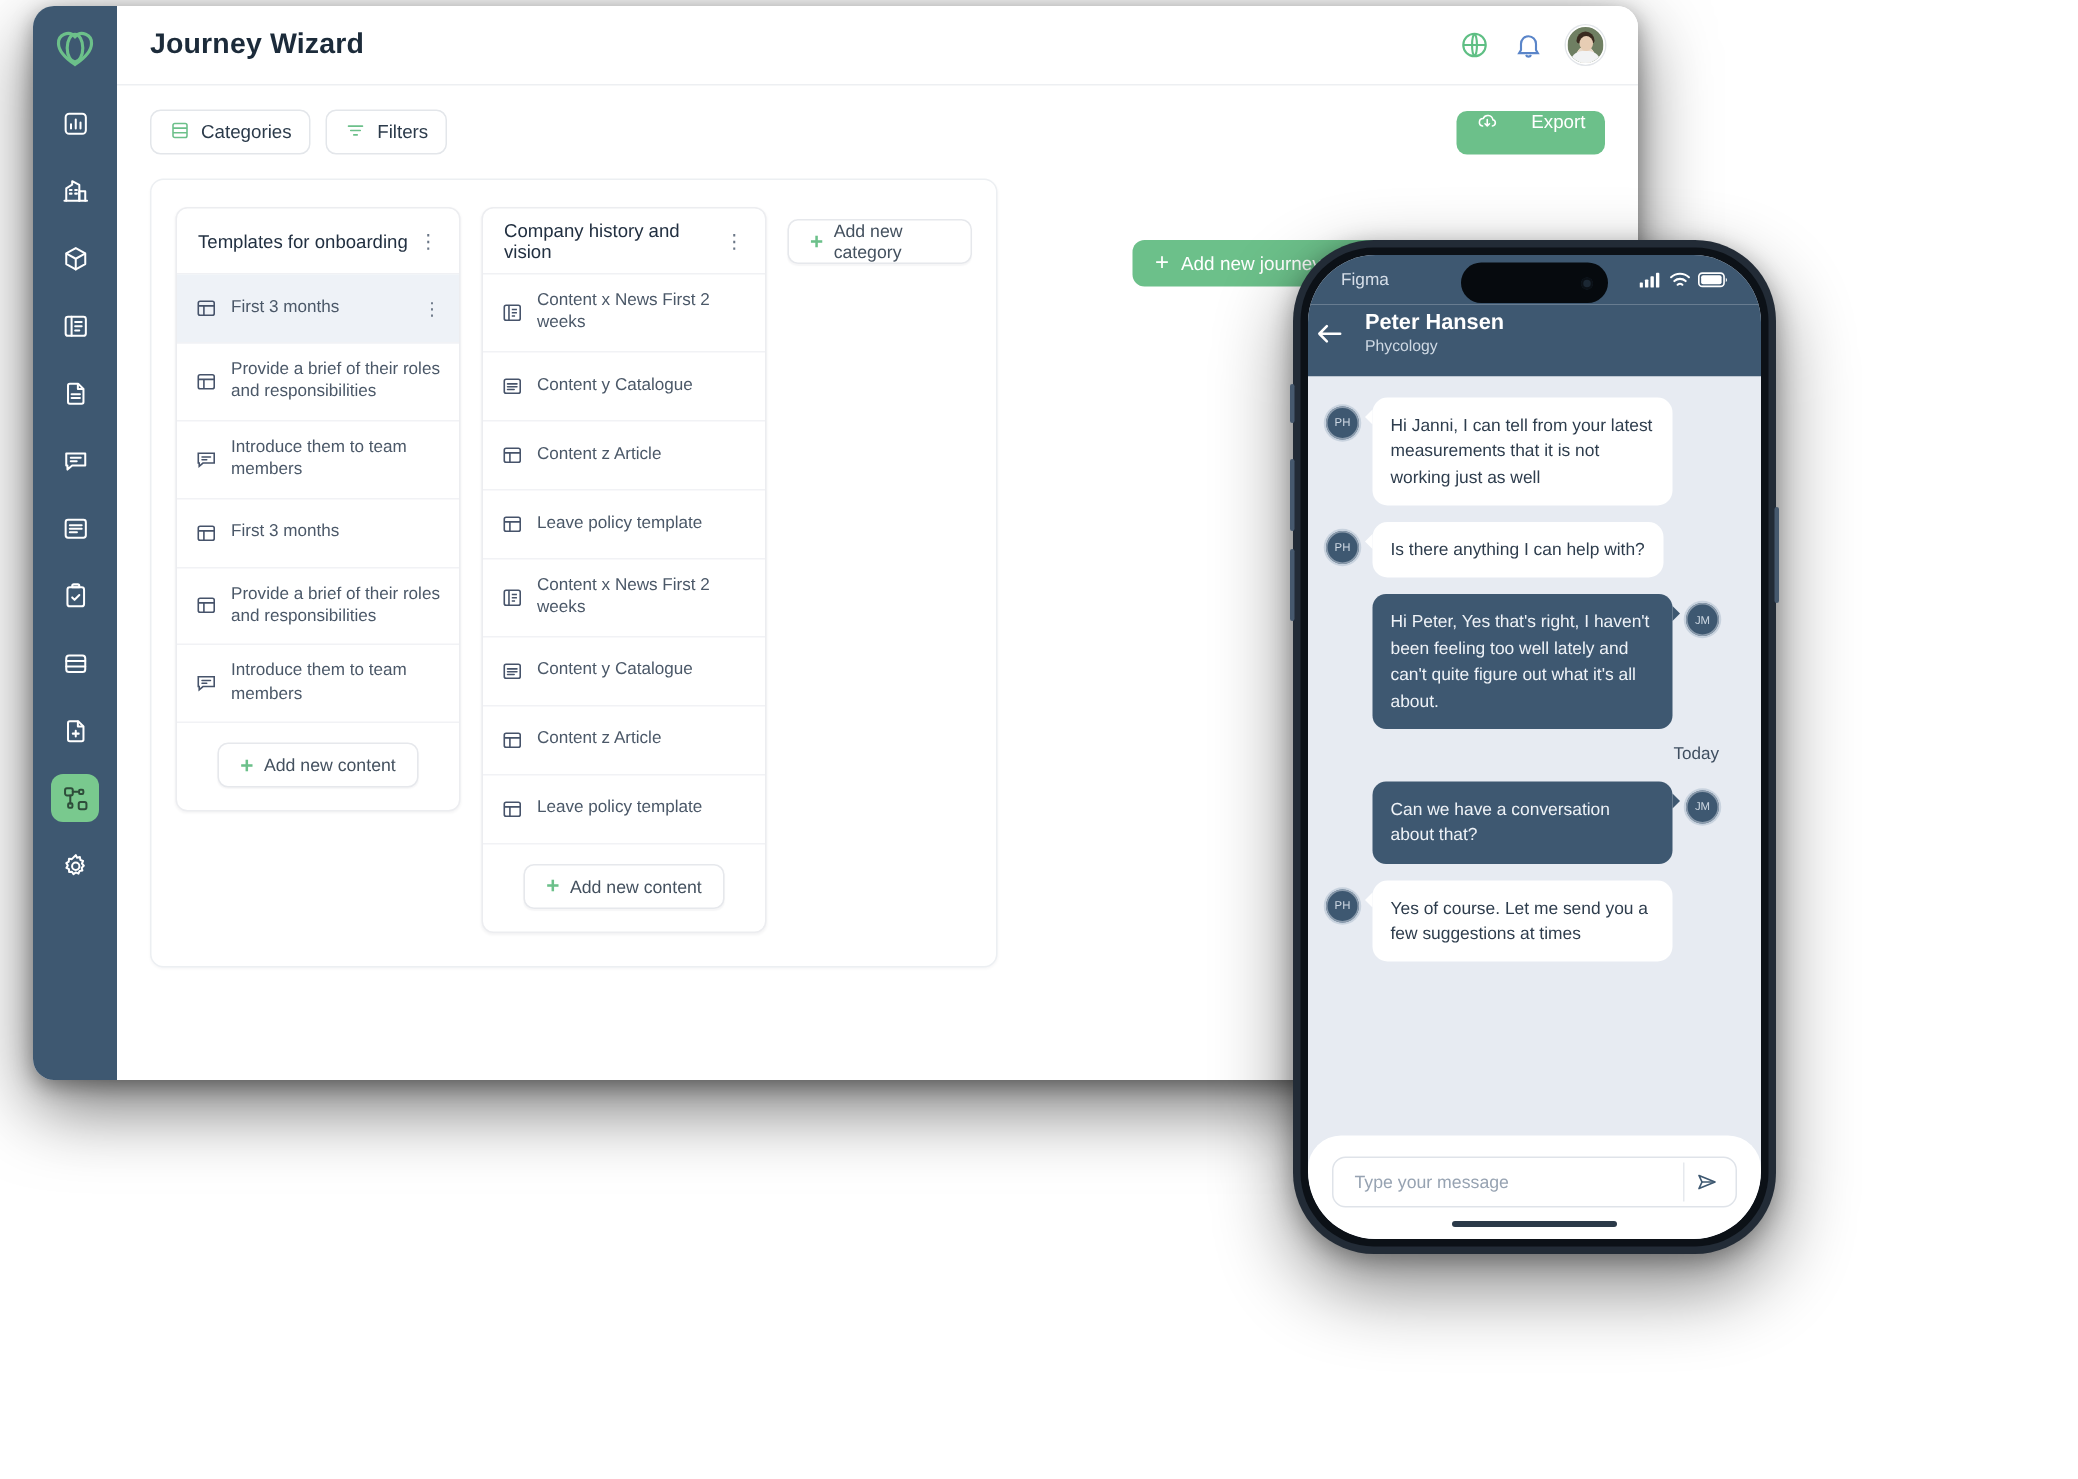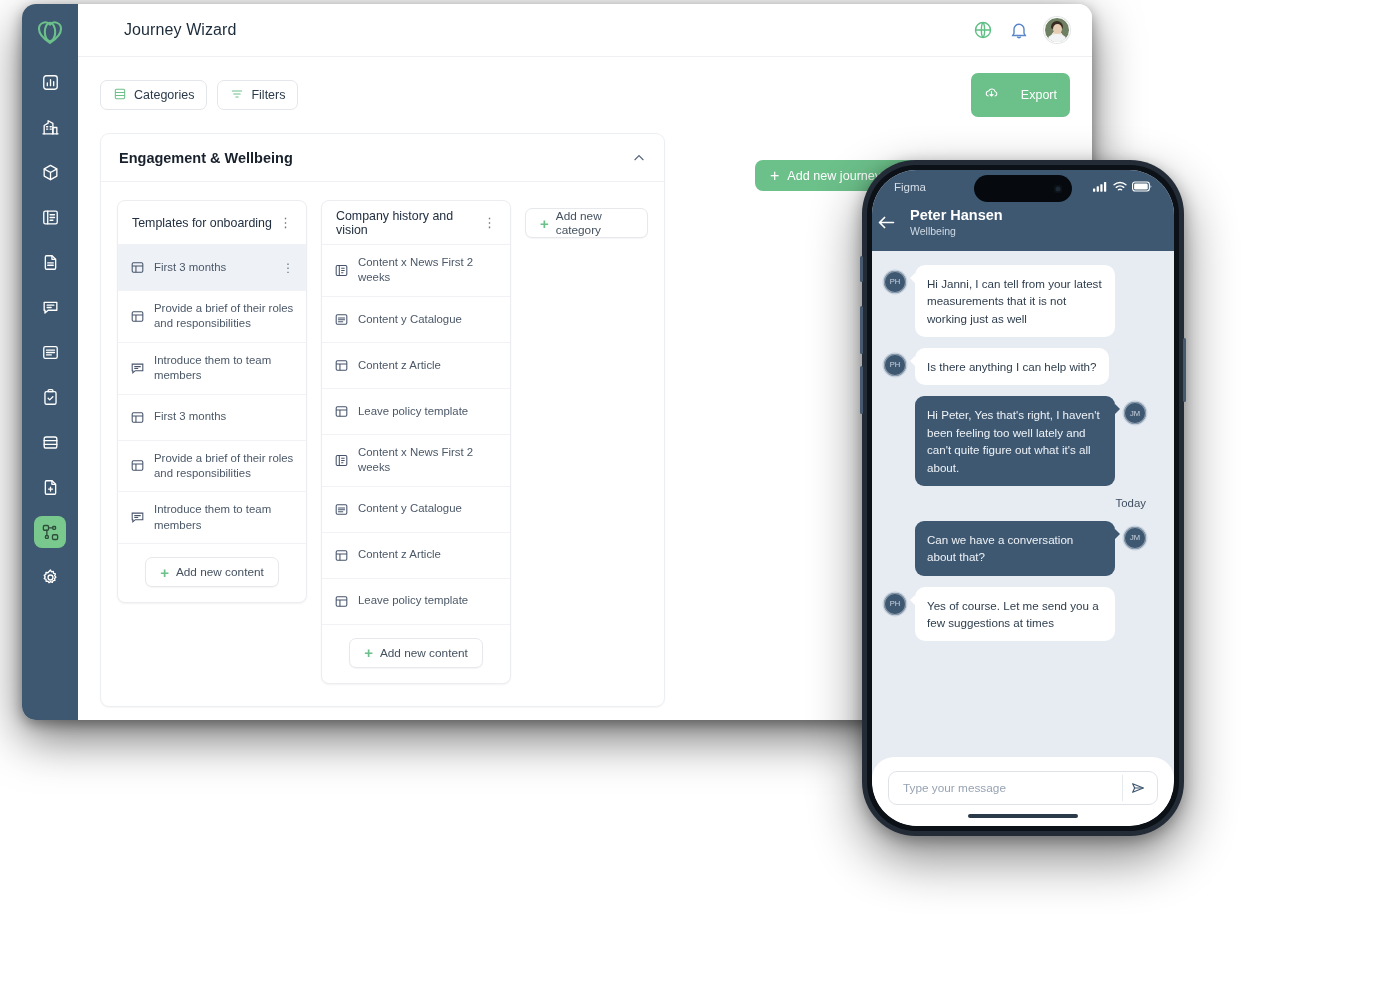--- a/index.html
+++ b/index.html
@@ -33,21 +33,21 @@
   }
   .nav-item.active{background:#79c98e;color:#2e4d3a;}
   .nav-item svg{width:19px;height:19px;display:block;}
 
   
   #main{flex:1;display:flex;flex-direction:column;min-width:0;background:#ffffff;}
   #topbar{
     height:52px;flex:0 0 52px;border-bottom:1px solid #edeff2;
     display:flex;align-items:center;padding:0 22px;
   }
-  #page-title{font-size:16px;font-weight:normal;color:#1c2b3a;letter-spacing:.1px;margin-left:24px;}
+  #page-title{font-size:19px;font-weight:bold;color:#1c2b3a;letter-spacing:.1px;}
   #topbar-right{margin-left:auto;display:flex;align-items:center;gap:14px;}
   .tb-icon{width:22px;height:22px;display:flex;align-items:center;justify-content:center;}
   .tb-icon svg{width:20px;height:20px;}
   #avatar{
     width:24px;height:24px;border-radius:50%;
     background:radial-gradient(circle at 50% 78%, #e8d9c8 0 26%, #6f7f62 27% 100%);
     border:1.5px solid #ffffff;box-shadow:0 0 0 1px #e2e5e9;
     overflow:hidden;position:relative;
   }
   #avatar .hair{position:absolute;left:6px;top:3px;width:12px;height:8px;border-radius:6px 6px 2px 2px;background:#3a2b20;}
@@ -57,22 +57,22 @@
   
   #content{flex:1;padding:16px 22px 0 22px;overflow:hidden;position:relative;}
   #toolbar{display:flex;align-items:center;gap:10px;}
   .pill{
     height:28px;border:1px solid #e3e6ea;border-radius:7px;background:#fff;
     display:inline-flex;align-items:center;gap:7px;padding:0 12px;
     font-size:12.5px;color:#2b3a4a;
   }
   .pill svg{width:14px;height:14px;}
   #export-btn{
-    margin-left:auto;height:44px;border-radius:7px;background:#6cc08a;
-    display:inline-flex;align-items:center;gap:22px;padding:0 13px;
+    margin-left:auto;height:29px;border-radius:7px;background:#6cc08a;
+    display:inline-flex;align-items:flex-start;gap:22px;padding:0 13px;
     color:#ffffff;font-size:12.5px;
   }
   #export-btn svg{width:15px;height:15px;}
 
   
   #phase-card{
     margin-top:16px;width:563px;background:#fff;border:1px solid #eceff2;border-radius:9px;
     box-shadow:0 1px 2px rgba(16,24,40,.04);
   }
   #phase-head{
@@ -376,28 +376,20 @@
             <svg viewBox="0 0 24 24" fill="none" stroke="#ffffff" stroke-width="1.7" stroke-linecap="round">
               <path d="M7 16a4 4 0 0 1 .6-7.95A5.5 5.5 0 0 1 18 9.3a3.4 3.4 0 0 1-.5 6.7"></path>
               <path d="M12 9v7m0 0l-2.4-2.4M12 16l2.4-2.4"></path>
             </svg>
           </span>
           <span>Export</span>
         </div>
       </div>
 
       <div id="phase-card">
-        <div id="phase-head">
-          <div id="phase-title">Engagement &amp; Wellbeing</div>
-          <div id="phase-chevron">
-            <svg viewBox="0 0 24 24" fill="none" stroke="currentColor" stroke-width="2" stroke-linecap="round">
-                <path d="M5 15l7-7 7 7"></path>
-              </svg>
-          </div>
-        </div>
         <div id="columns">
 
           <div class="col">
               <div class="col-head">
                 <span class="t">Templates for onboarding</span>
                 <span class="dots">⋮</span>
               </div>
               <div class="row sel">
                 <span class="ri">
                   <svg viewBox="0 0 24 24" fill="none" stroke="currentColor" stroke-width="1.7">
@@ -603,21 +595,21 @@
       </div>
 
       <div id="chat-head">
         <div id="back-arrow">
           <svg viewBox="0 0 24 22" fill="none" stroke="#ffffff" stroke-width="2.2" stroke-linecap="round" stroke-linejoin="round">
             <path d="M21 11H3M9.5 4.5L3 11l6.5 6.5"></path>
           </svg>
         </div>
         <div>
           <div id="peer-name">Peter Hansen</div>
-          <div id="peer-role">Wellbeing</div>
+          <div id="peer-role">Phycology</div>
         </div>
       </div>
 
       <div id="chat-body">
           <div class="msg in">
             <span class="av">PH</span>
             <span class="bub">Hi Janni, I can tell from your latest measurements that it is not working just as well</span>
           </div>
           <div class="msg in">
             <span class="av">PH</span>

